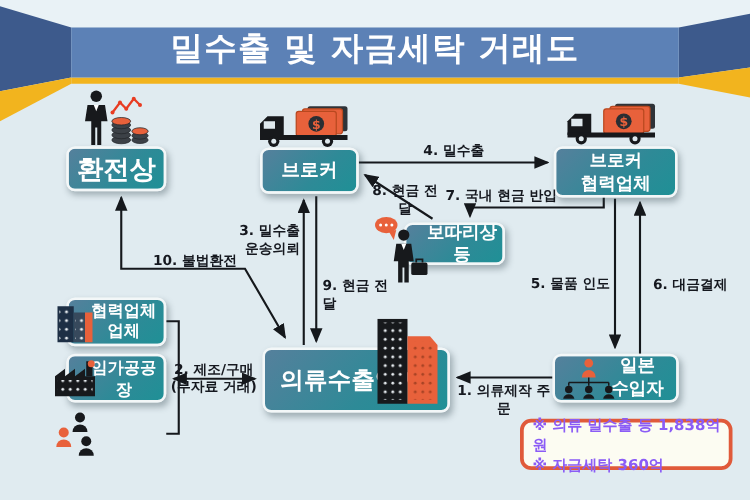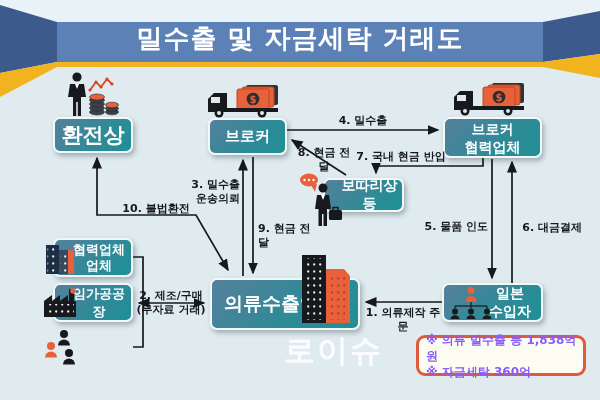--- a/index.html
+++ b/index.html
@@ -246,15 +246,14 @@
   <div class="flabel f7">7. 국내 현금 반입</div>
   <div class="flabel f8">8. 현금 전달</div>
   <div class="flabel f9">9. 현금 전달</div>
   <div class="flabel f10">10. 불법환전</div>
 
   <div class="note">
     <span>※ 의류 밀수출 등 1,838억원</span>
     <span>※ 자금세탁 360억</span>
   </div>
 
-  <div class="watermark">로이슈</div>
 
 </div>
 
 </body></html>

